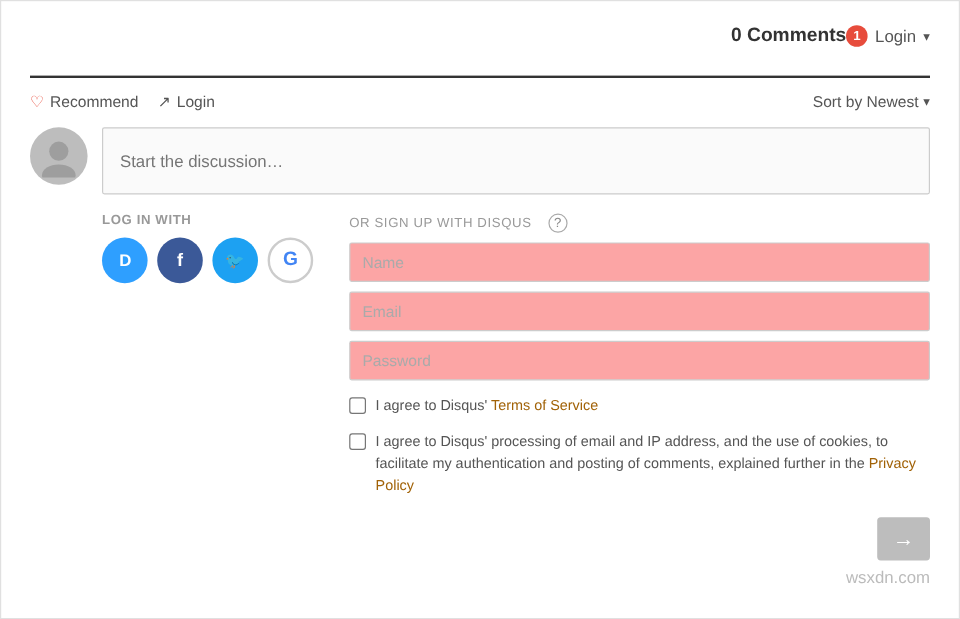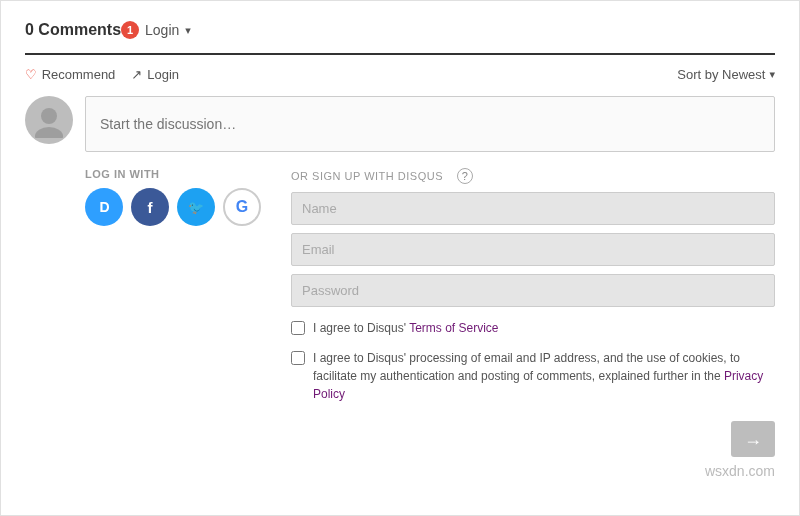--- a/index.html
+++ b/index.html
@@ -14,24 +14,24 @@
     .container {
       width: 800px;
       min-height: 516px;
       background: #fff;
       padding: 20px 24px 20px 24px;
       border: 1px solid #e0e0e0;
     }
     
     .header-row {
       display: flex;
-      justify-content: flex-start;
+      justify-content: flex-end;
       align-items: center;
       border-bottom: 2px solid #333;
-      padding-bottom: 14px;
+      padding-bottom: 24px;
       margin-bottom: 12px;
     }
     .comments-title {
       font-size: 16px;
       font-weight: bold;
       color: #333;
     }
     .login-area {
       display: flex;
       align-items: center;
@@ -196,41 +196,41 @@
       gap: 8px;
     }
     .form-input {
       width: 100%;
       border: 1px solid #ccc;
       border-radius: 2px;
       padding: 8px 10px;
       font-size: 13px;
       color: #333;
       outline: none;
-      background: #e5e5e5;
+      background: #fca5a5;
     }
     .form-input::placeholder { color: #aaa; }
     
     .checkbox-row {
       display: flex;
       align-items: flex-start;
       gap: 8px;
       font-size: 12px;
       color: #555;
       line-height: 1.5;
       margin-top: 4px;
     }
     .checkbox-row input[type="checkbox"] {
       margin-top: 2px;
       flex-shrink: 0;
       width: 14px;
       height: 14px;
     }
     .link-blue {
-      color: #701a75;
+      color: #a16207;
       text-decoration: none;
     }
     
     .submit-row {
       display: flex;
       justify-content: flex-end;
       margin-top: 10px;
     }
     .submit-btn {
       background: #bdbdbd;

